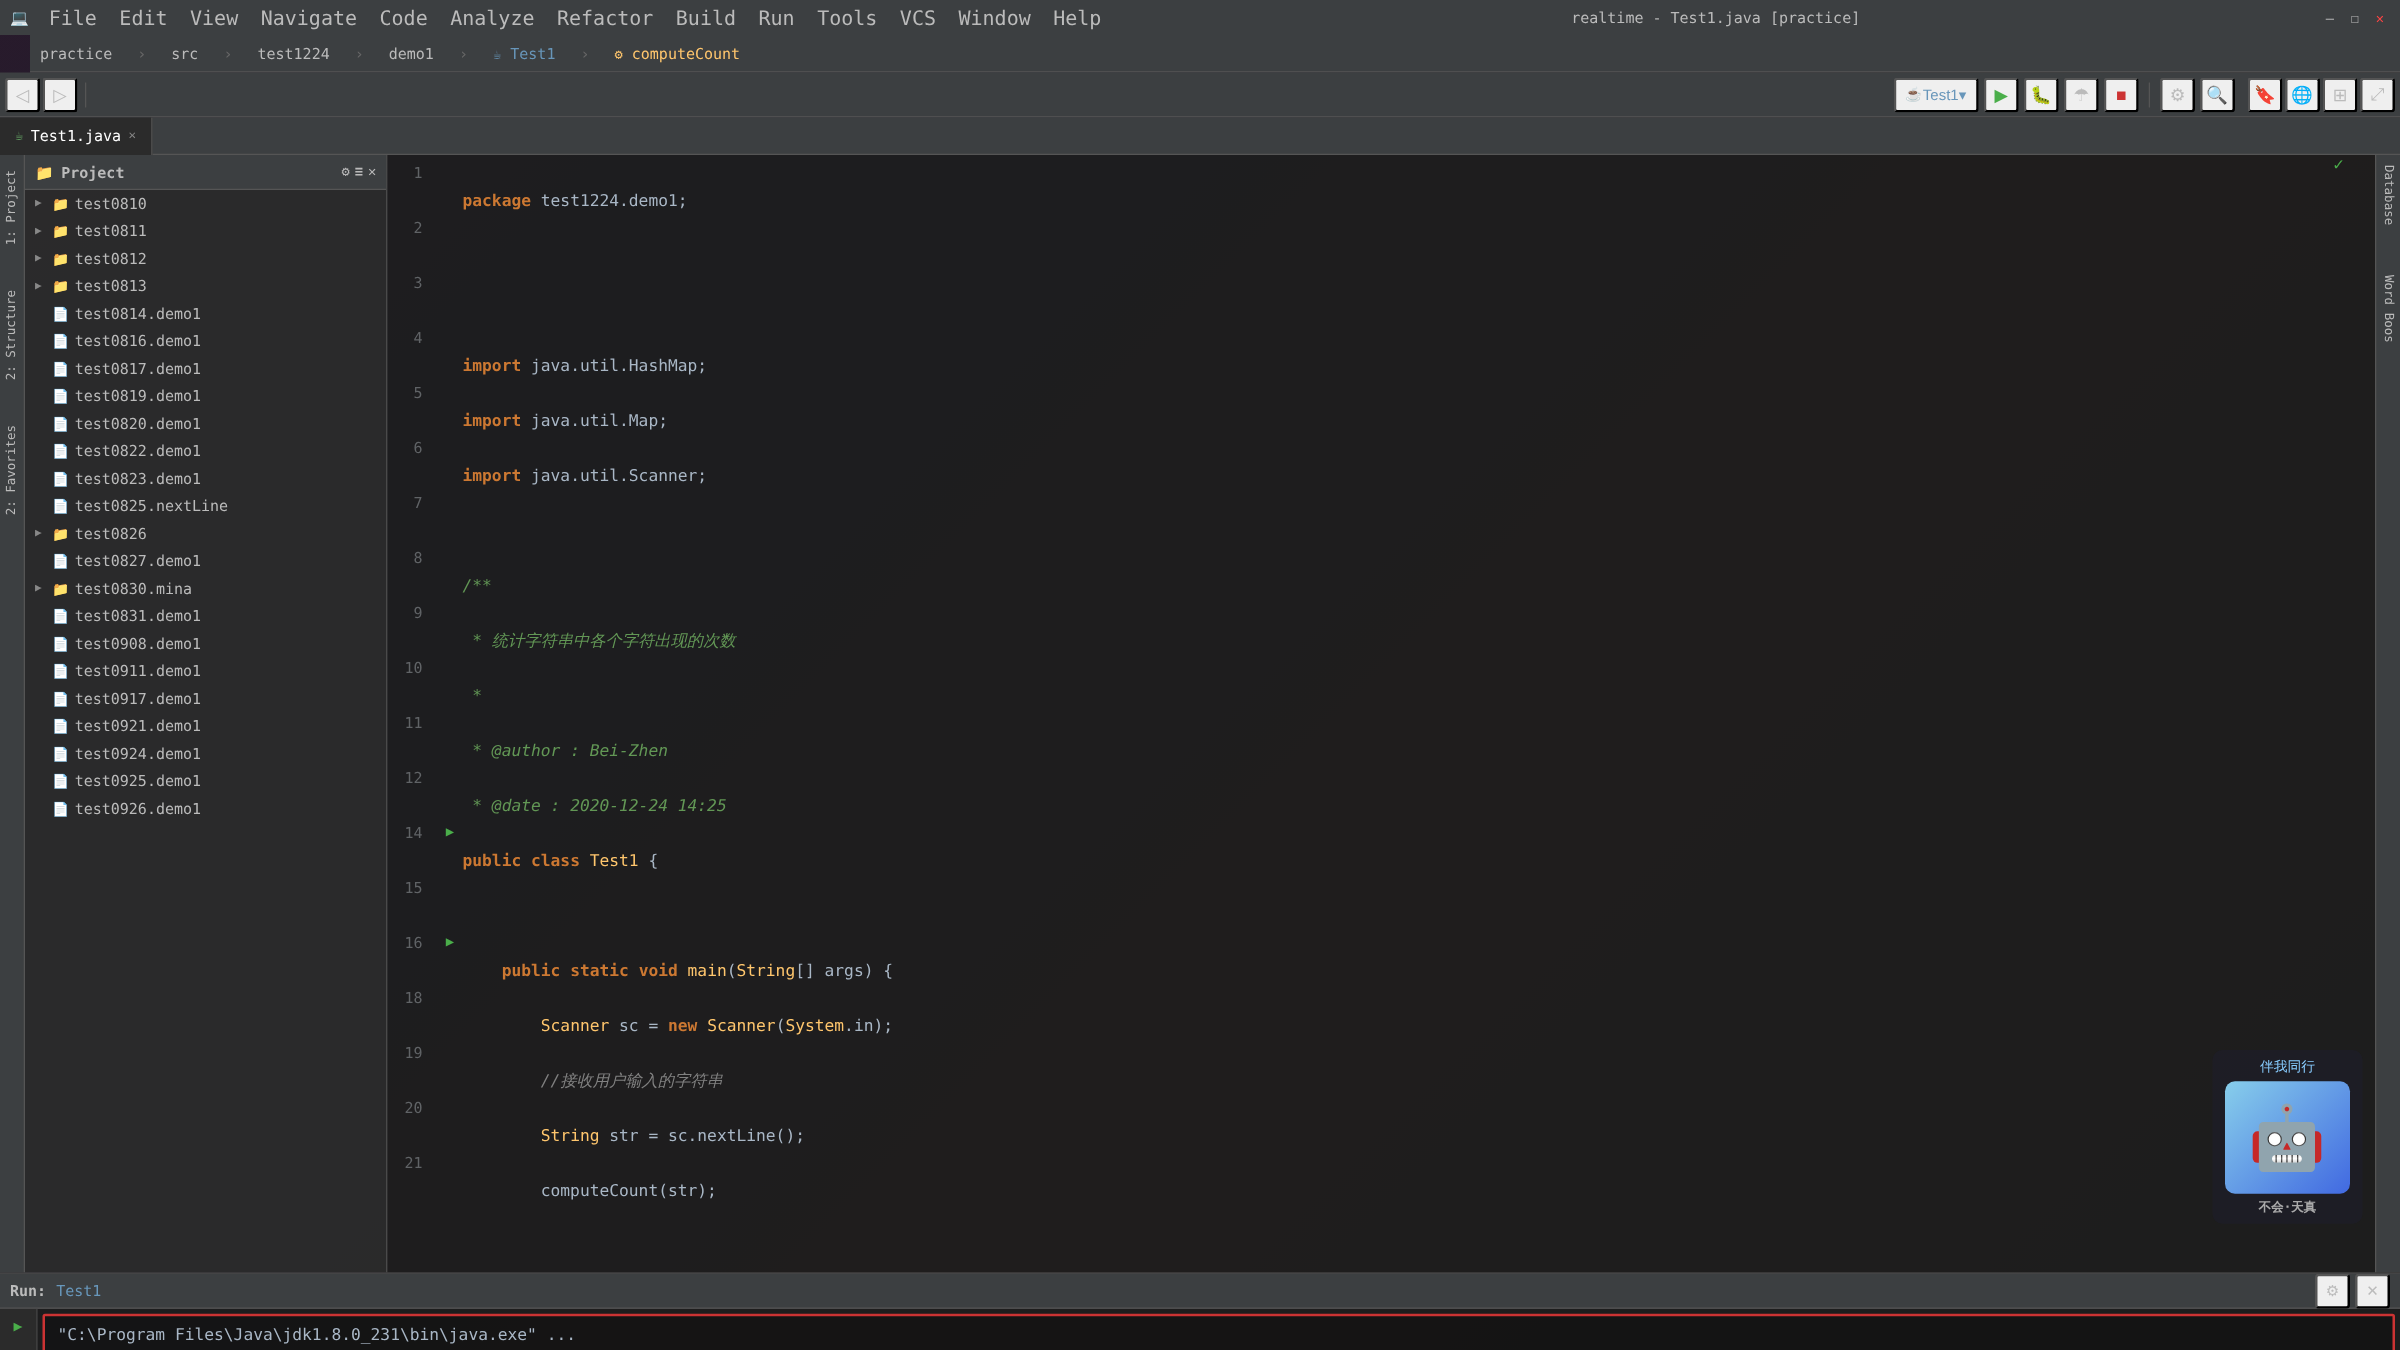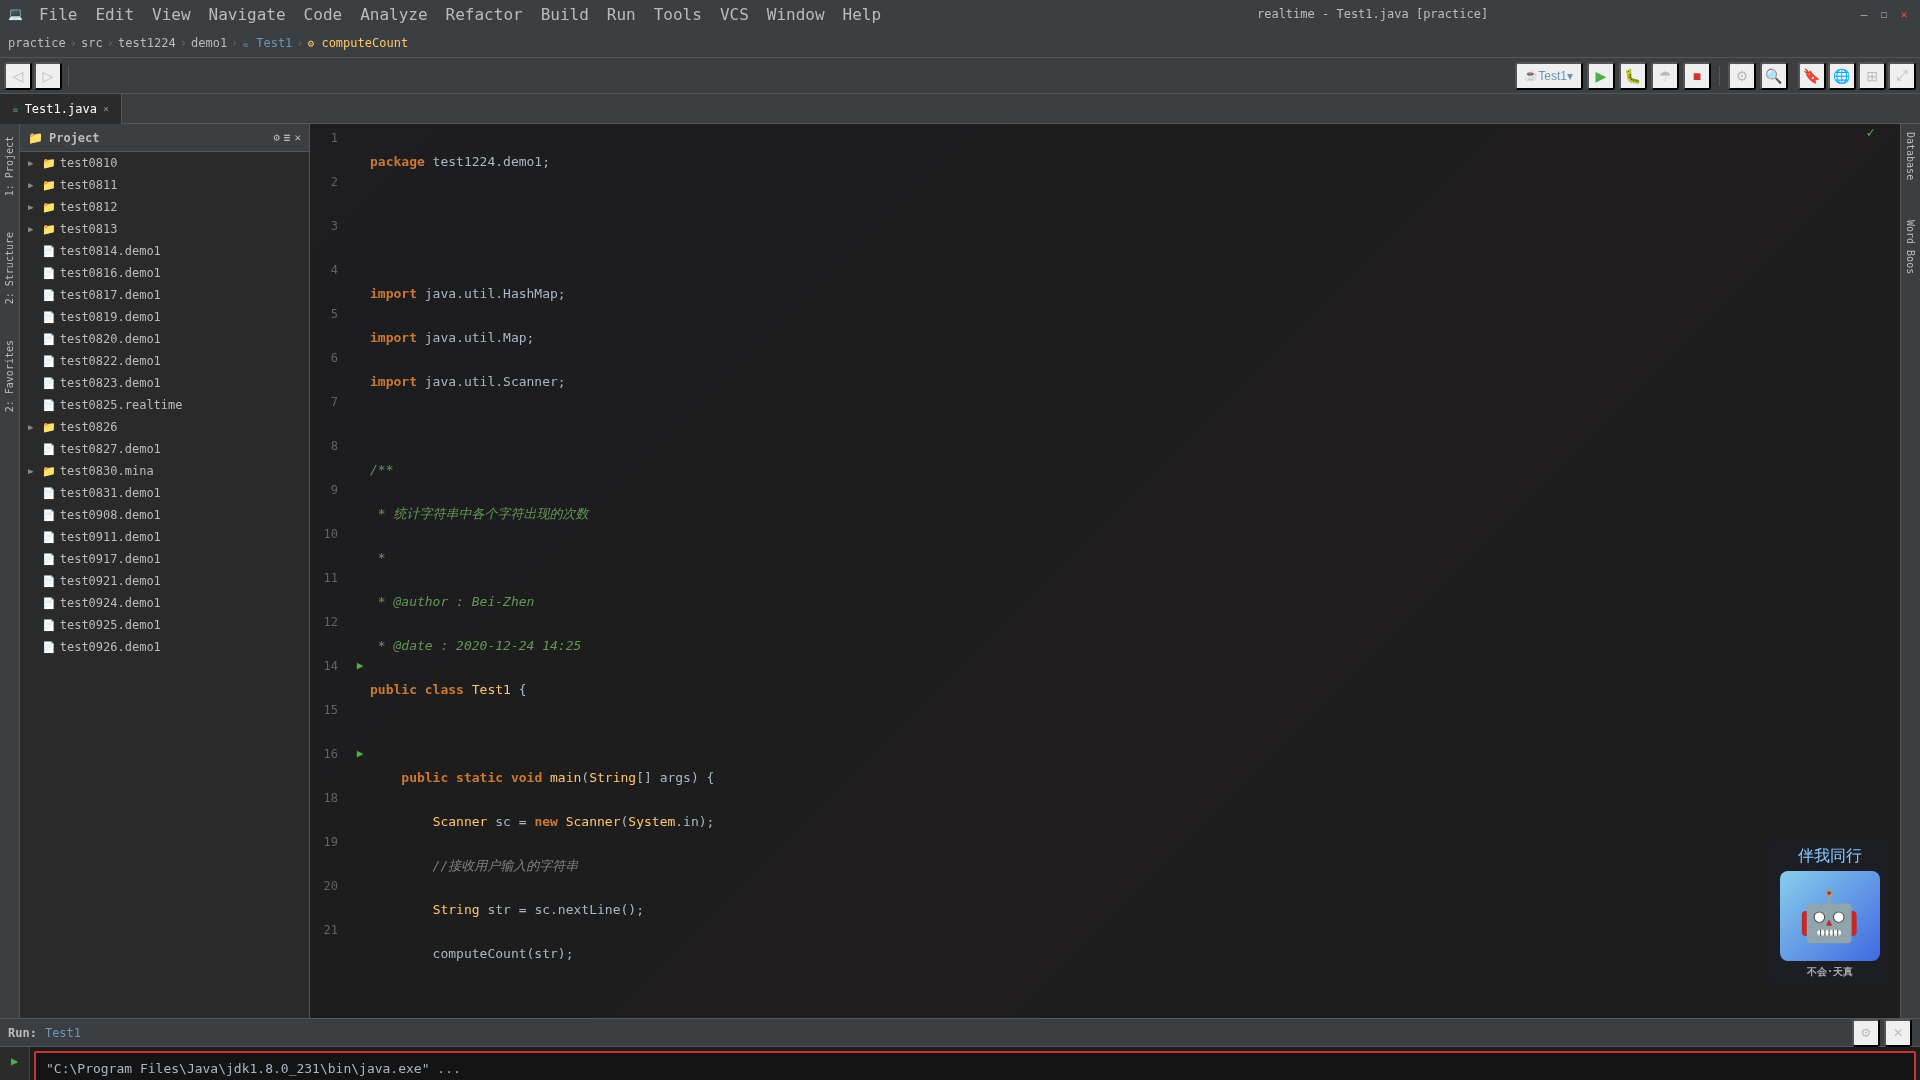--- a/index.html
+++ b/index.html
@@ -68,23 +68,24 @@
     
     .breadcrumb-bar {
       position: relative;
       z-index: 10;
       height: 30px;
       background: #3c3f41;
       border-bottom: 1px solid #555;
       display: flex;
       align-items: center;
       padding: 0 8px;
-      gap: 4px;
-      font-size: 12px;
-      color: #bbbbbb;
+      gap: 20px;
+      font-size: 12px;
+      color: #bbbbbb;
+      margin-left: 24px;
     }
     .breadcrumb-sep { color: #666; }
 
     
     .toolbar {
       position: relative;
       z-index: 10;
       height: 36px;
       background: #3c3f41;
       border-bottom: 1px solid #555;
@@ -492,21 +493,21 @@
       <span>test0822.demo1</span>
     </div>
     <div class="sidebar-item">
       <span class="expand-icon"> </span>
       <span class="file-icon">📄</span>
       <span>test0823.demo1</span>
     </div>
     <div class="sidebar-item">
       <span class="expand-icon"> </span>
       <span class="file-icon">📄</span>
-      <span>test0825.realtime</span>
+      <span>test0825.nextLine</span>
     </div>
     <div class="sidebar-item">
       <span class="expand-icon">▶</span>
       <span class="folder-icon">📁</span>
       <span>test0826</span>
     </div>
     <div class="sidebar-item">
       <span class="expand-icon"> </span>
       <span class="file-icon">📄</span>
       <span>test0827.demo1</span>
@@ -696,17 +697,17 @@
     <div class="terminal-area">
       <div class="terminal-cmd">"C:\Program Files\Java\jdk1.8.0_231\bin\java.exe" ...</div>
       <div class="terminal-input">daofdsngfdengfhk</div>
 
     </div>
   </div>
 </div>
 
 <div class="doraemon-widget">
   <div style="background:rgba(30,30,40,0.8);border-radius:8px;padding:6px;text-align:center;">
-    <div style="font-size:16px;color:#88ccff;margin-bottom:4px;text-align:center;">伴我同行</div>
+    <div style="font-size:11px;color:#88ccff;margin-bottom:4px;text-align:center;">伴我同行</div>
     <div style="width:100px;height:90px;background:linear-gradient(135deg,#87ceeb,#4169e1);border-radius:8px;display:flex;align-items:center;justify-content:center;font-size:50px;margin:0 auto;">🤖</div>
     <div style="font-size:10px;color:#aaaaaa;margin-top:4px;font-weight:bold;">不会·天真</div>
   </div>
 </div>
 
 </body></html>

